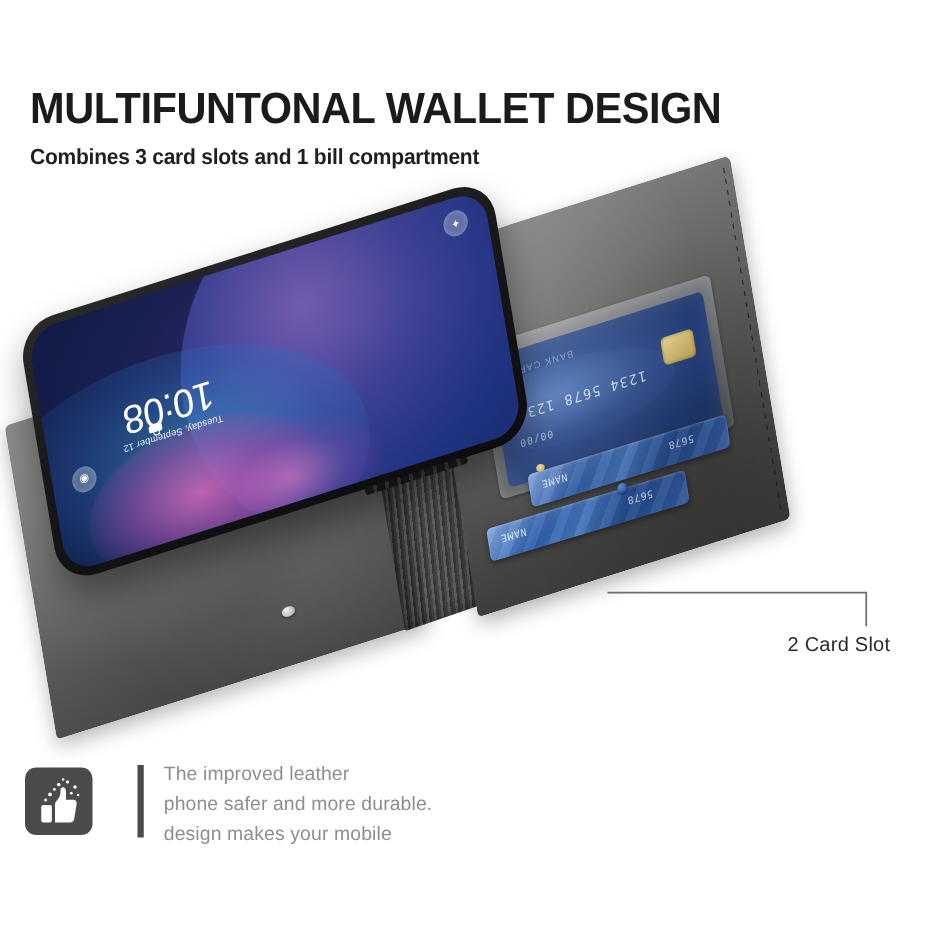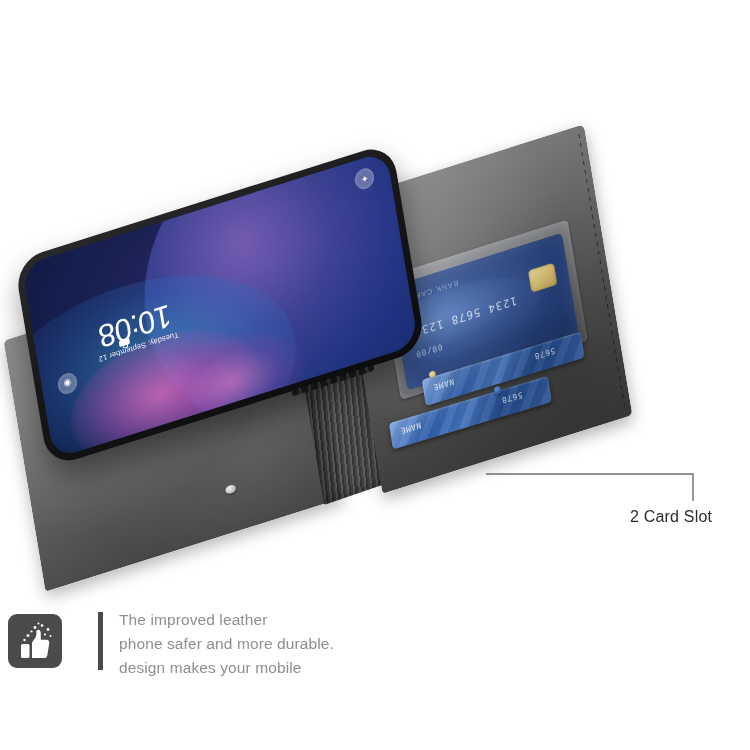--- a/index.html
+++ b/index.html
@@ -466,21 +466,21 @@
     font-family: "Liberation Sans", sans-serif;
     font-size: 16px;
     color: #2a2a2a;
     letter-spacing: 0.2px;
     white-space: nowrap;
   }
 
   
   .footer {
     position: absolute;
-    left: 8px;
+    left: 20px;
     top: 608px;
     display: flex;
     align-items: flex-start;
     gap: 0px;
   }
   .badge-icon {
     width: 54px;
     height: 54px;
     border-radius: 9px;
     background: #4b4b4b;
@@ -503,20 +503,24 @@
     line-height: 24px;
     color: #8e8e8e;
     letter-spacing: 0.1px;
   }
 </style>
 </head>
 <body>
 
 <div id="page">
 
+  <div class="header-block">
+    <div class="headline">MULTIFUNTONAL WALLET DESIGN</div>
+    <div class="subhead">Combines 3 card slots and 1 bill compartment</div>
+  </div>
 
   <div class="photo-stage">
 
     <div class="wallet">
 
       <div class="flap-left">
         <div class="snap-rivet"></div>
       </div>
 
       <div class="spine"></div>

